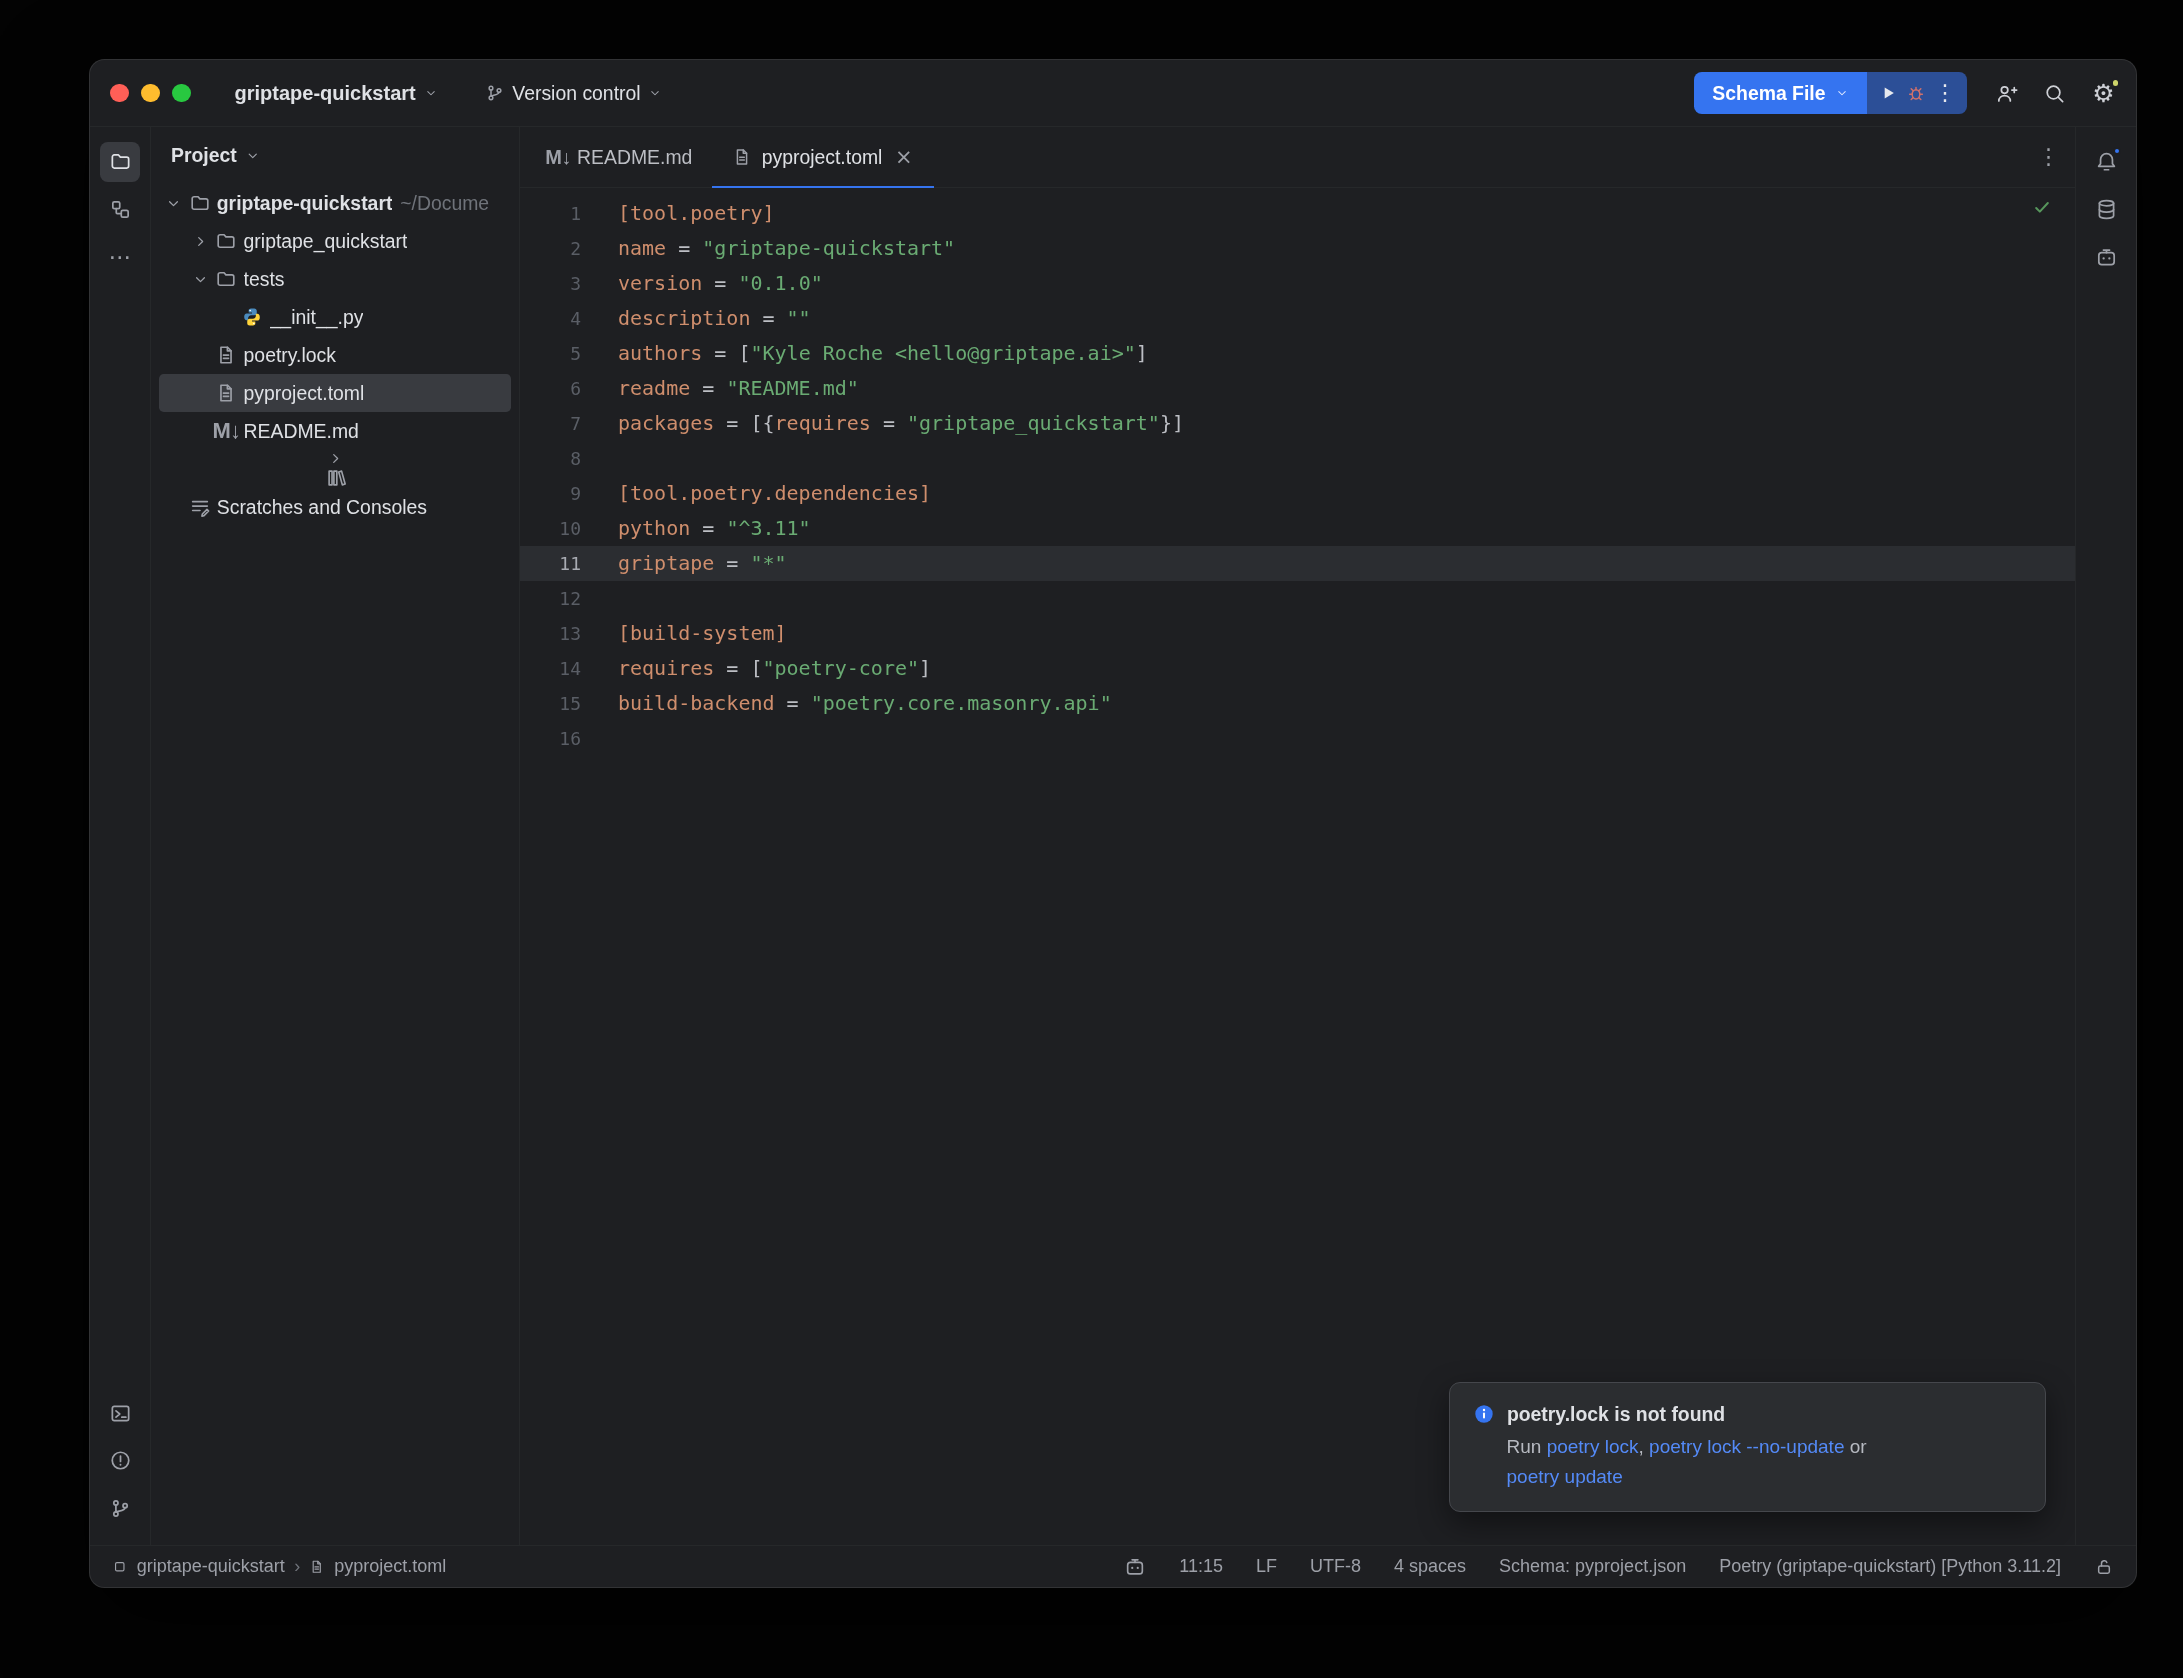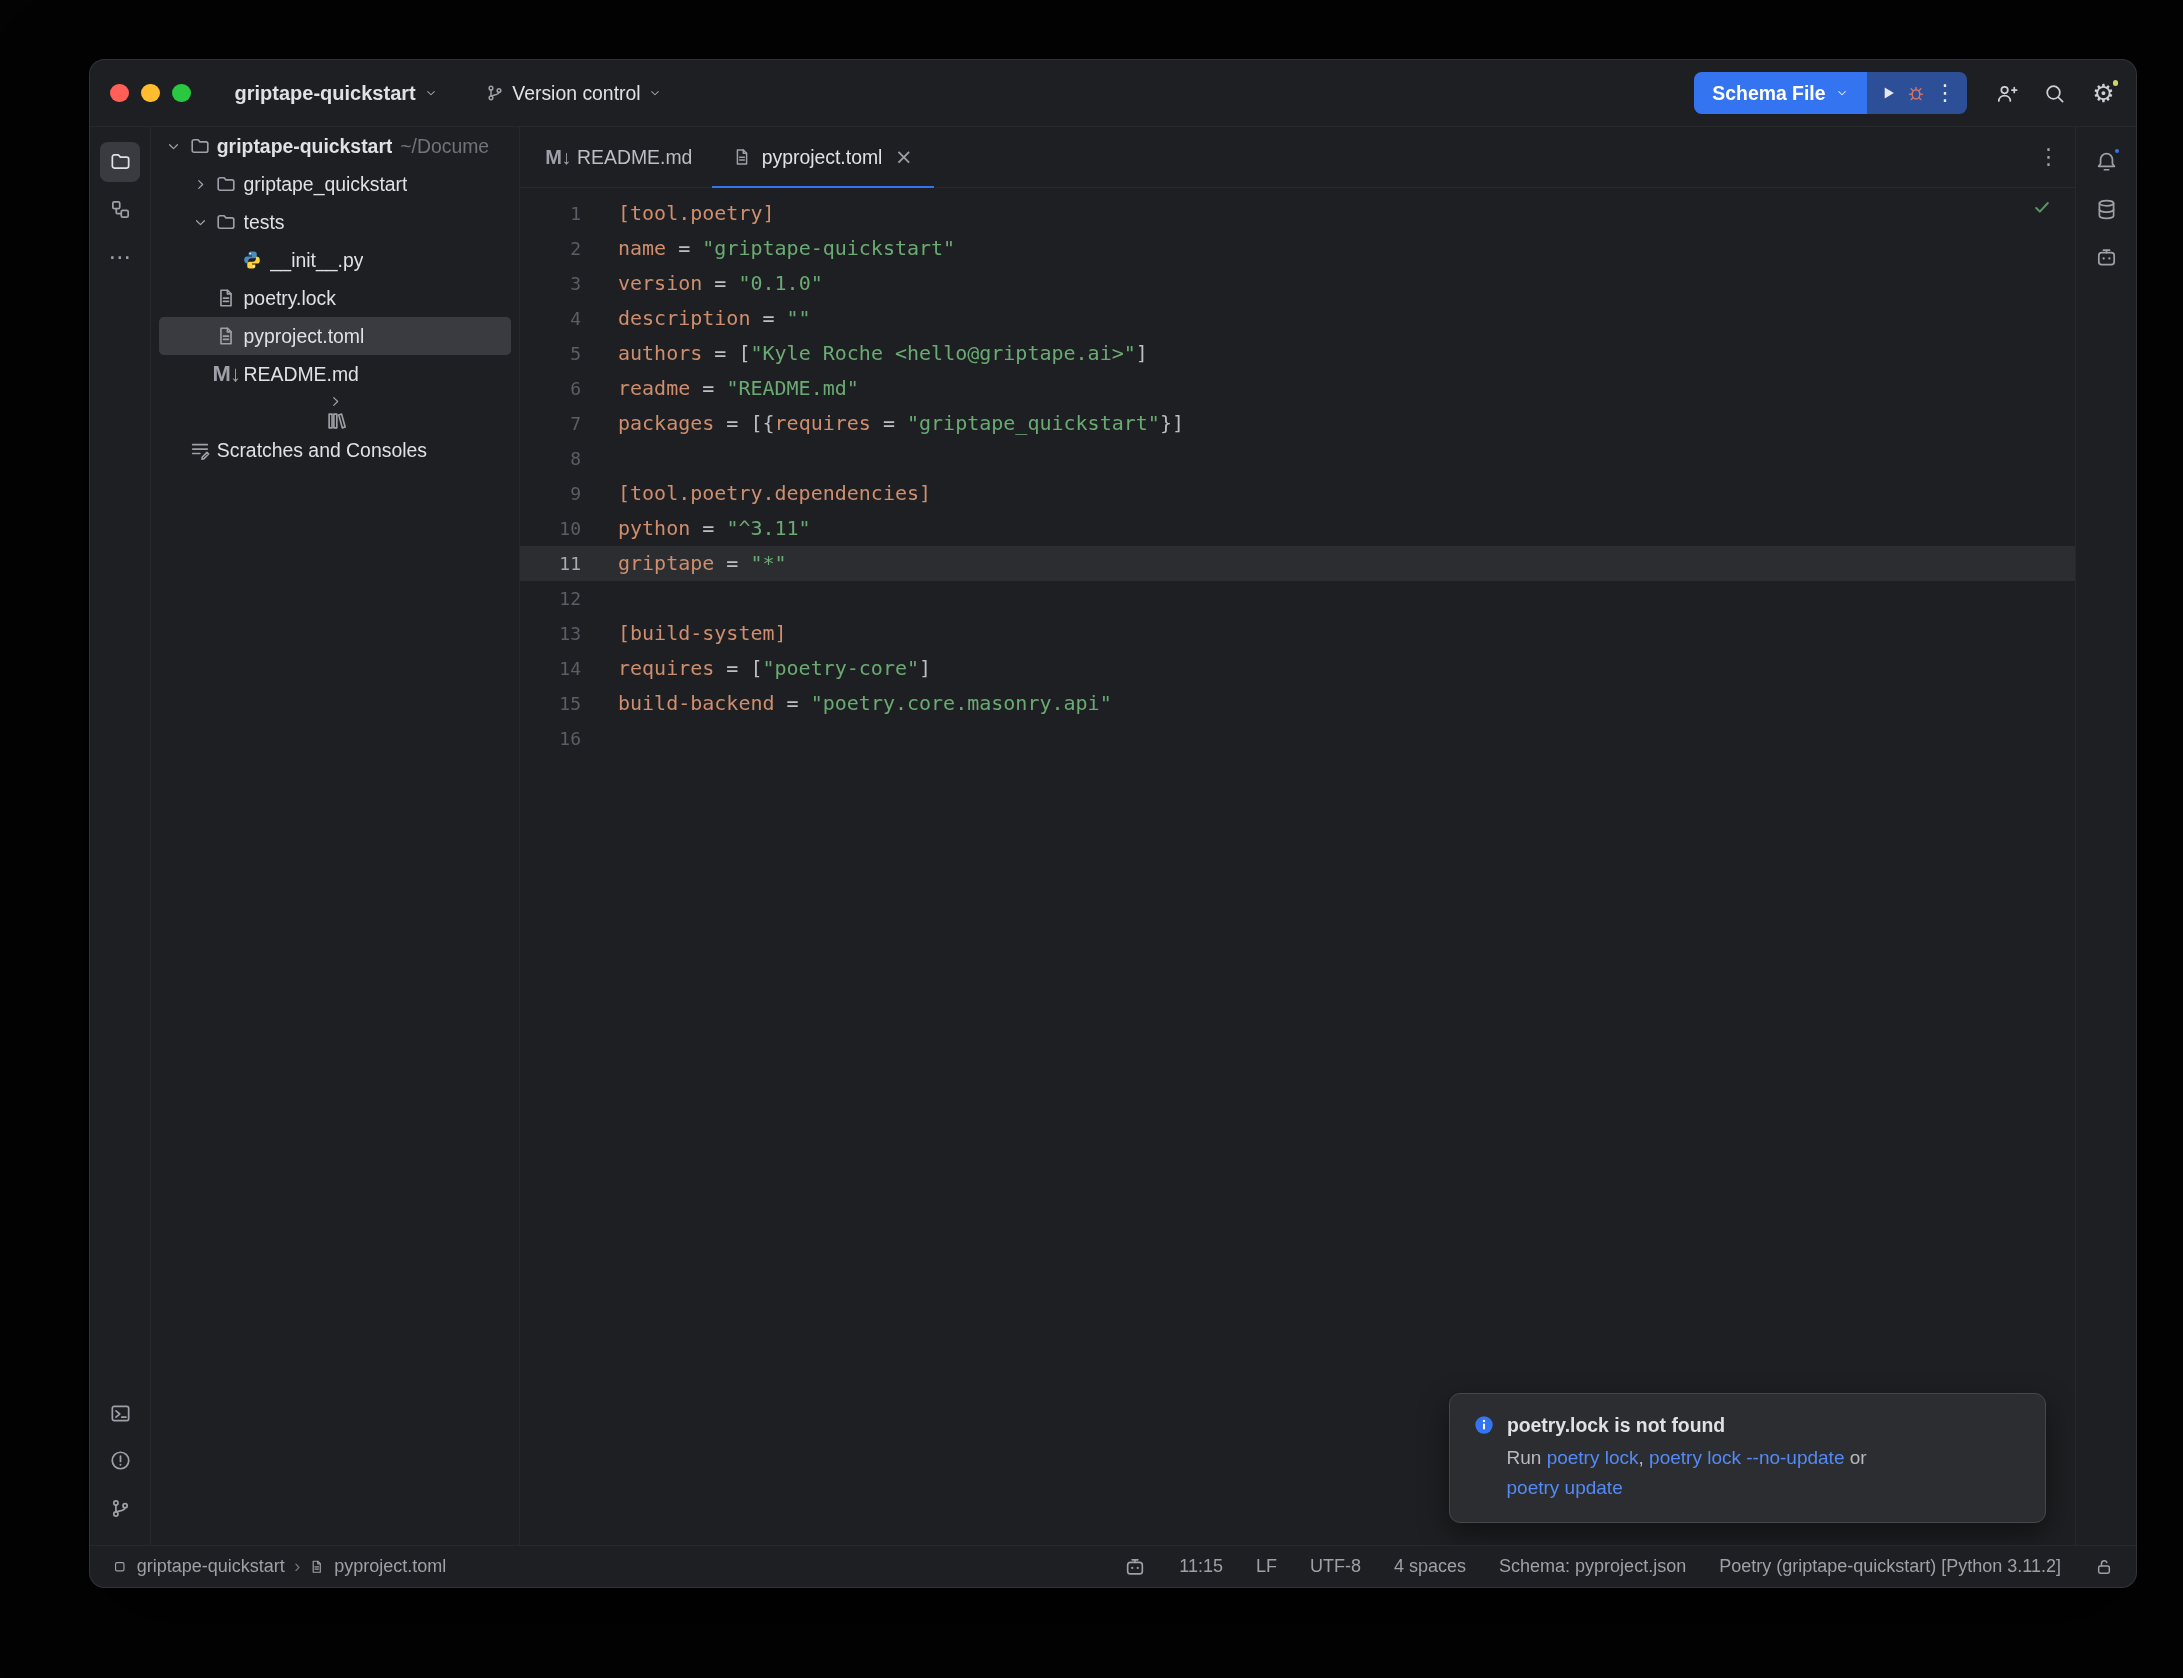--- a/index.html
+++ b/index.html
@@ -87,21 +87,21 @@
   .code-line{ display:flex; align-items:center; height:35px; white-space:pre;
     font-family:"DejaVu Sans Mono",monospace; }
   .code-line.current{ background:#2b2d31; }
   .gutter{ flex:0 0 81px; text-align:right; padding-right:20px; color:#5a5e66; font-size:18px; }
   .code-line.current .gutter{ color:#a8abb2; }
   .code{ font-size:20px; padding-left:17px; }
   .tok-key{ color:#cf8e6d; }
   .tok-string{ color:#6aab73; }
   .tok-plain{ color:#bcbec4; }
 
-  .popup{ position:absolute; right:29.5px; bottom:22px; width:597px; background:#2b2d30;
+  .popup{ position:absolute; right:29.5px; bottom:33px; width:597px; background:#2b2d30;
     border:0.8px solid #45474c; border-radius:11px; padding:20px 23px;
     box-shadow:0 11px 31px rgba(0,0,0,.45); }
   .popup-head{ display:flex; align-items:center; gap:12.4px; }
   .popup-title{ font-size:19.4px; font-weight:700; color:#dfe1e5; }
   .popup-body{ margin:6.2px 0 0 34px; font-size:19px; color:#b6b9c0; line-height:29.5px; }
   .link{ color:#548af7; cursor:pointer; }
 
   .right-strip{ flex:0 0 61px; display:flex; flex-direction:column; align-items:center;
     padding-top:11px; border-left:0.8px solid #26282a; }
 
@@ -245,20 +245,28 @@
                 <circle cx="7.2" cy="17.8" r="2.2"></circle>
                 <circle cx="16.8" cy="9" r="2.2"></circle>
                 <path d="M7.2 8.4v7.2M16.8 11.2c0 2.8-4.6 3-9.6 4.4"></path>
               </svg>
             </span>
           </div>
         </div>
     </nav>
 
     <aside class="project-panel">
+      <div class="panel-header">
+        <span class="panel-title">Project</span>
+        <span class="icon i20 dim">
+            <svg viewBox="0 0 24 24" fill="none" stroke="currentColor" stroke-width="1.8" stroke-linecap="round" stroke-linejoin="round">
+              <path d="M6.5 9.5l5.5 5.5 5.5-5.5"></path>
+            </svg>
+          </span>
+      </div>
       <div class="tree">
           <div class="tree-row" style="padding-left: 6.2px;">
             <span class="chev-slot">
               <span class="icon" style="height: 17px; width: 17px; font-size: 17px;">
                 <svg viewBox="0 0 24 24" fill="none" stroke="currentColor" stroke-width="1.8" stroke-linecap="round" stroke-linejoin="round">
                   <path d="M6.5 9.5l5.5 5.5 5.5-5.5"></path>
                 </svg>
               </span>
             </span>
             <span class="icon" style="height: 22px; width: 22px; font-size: 22px;">

